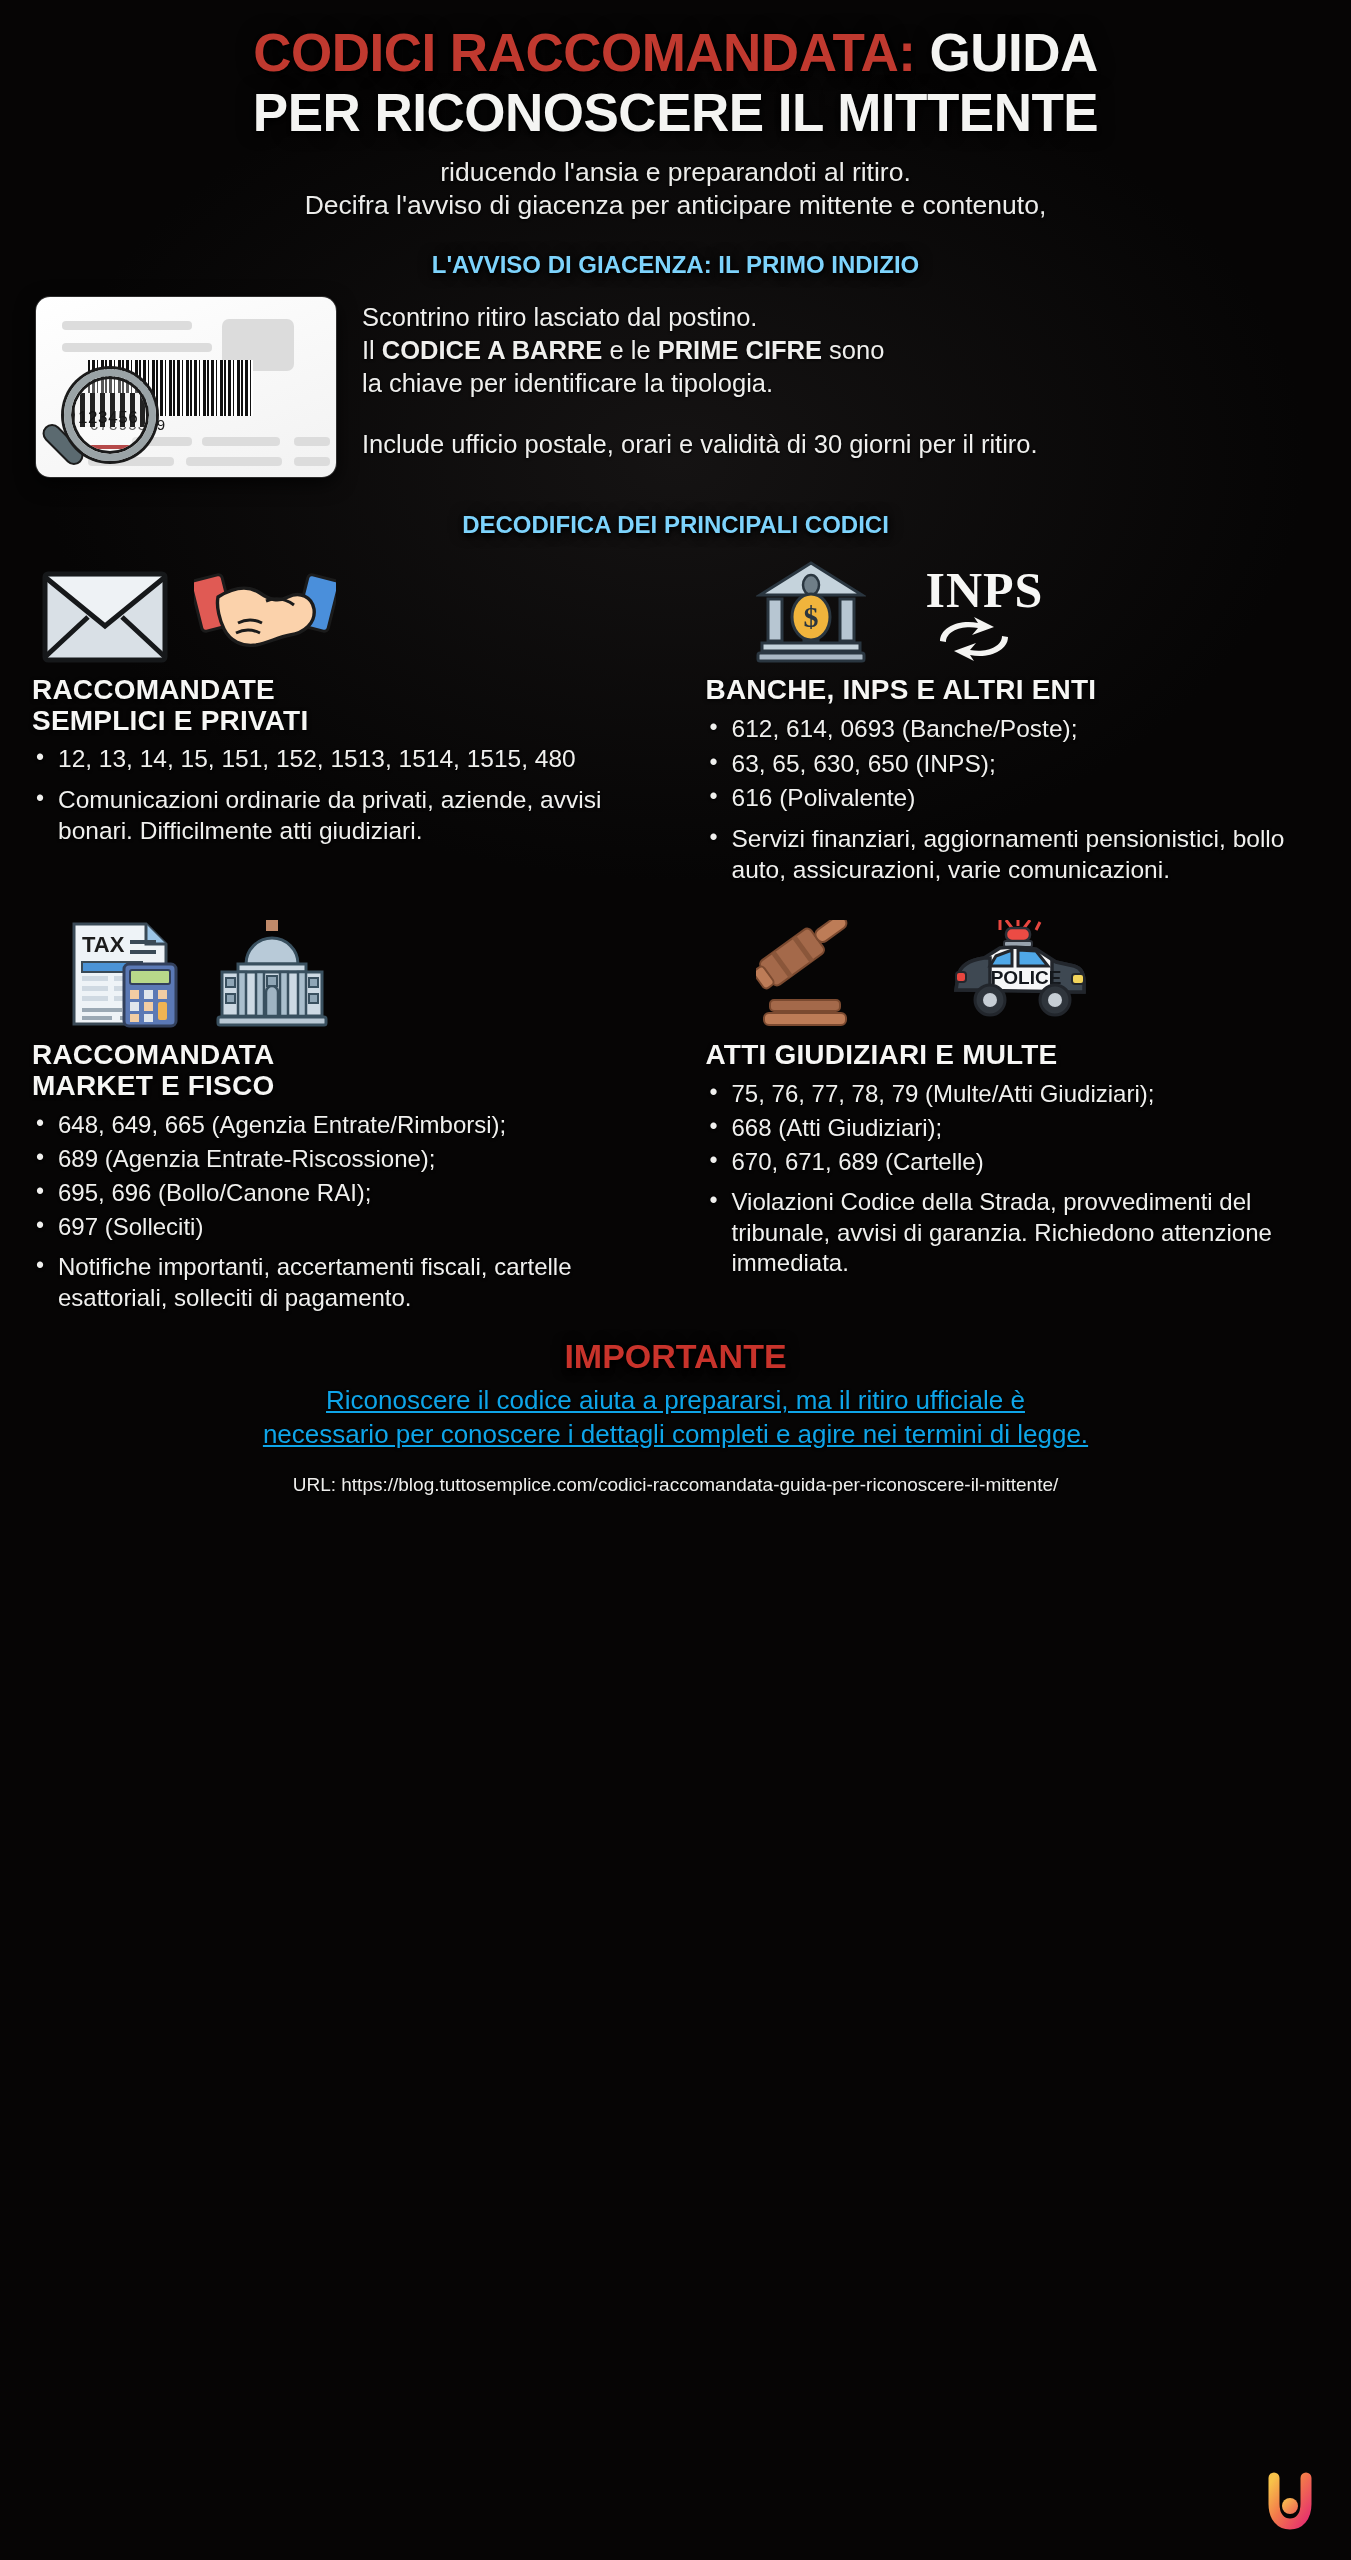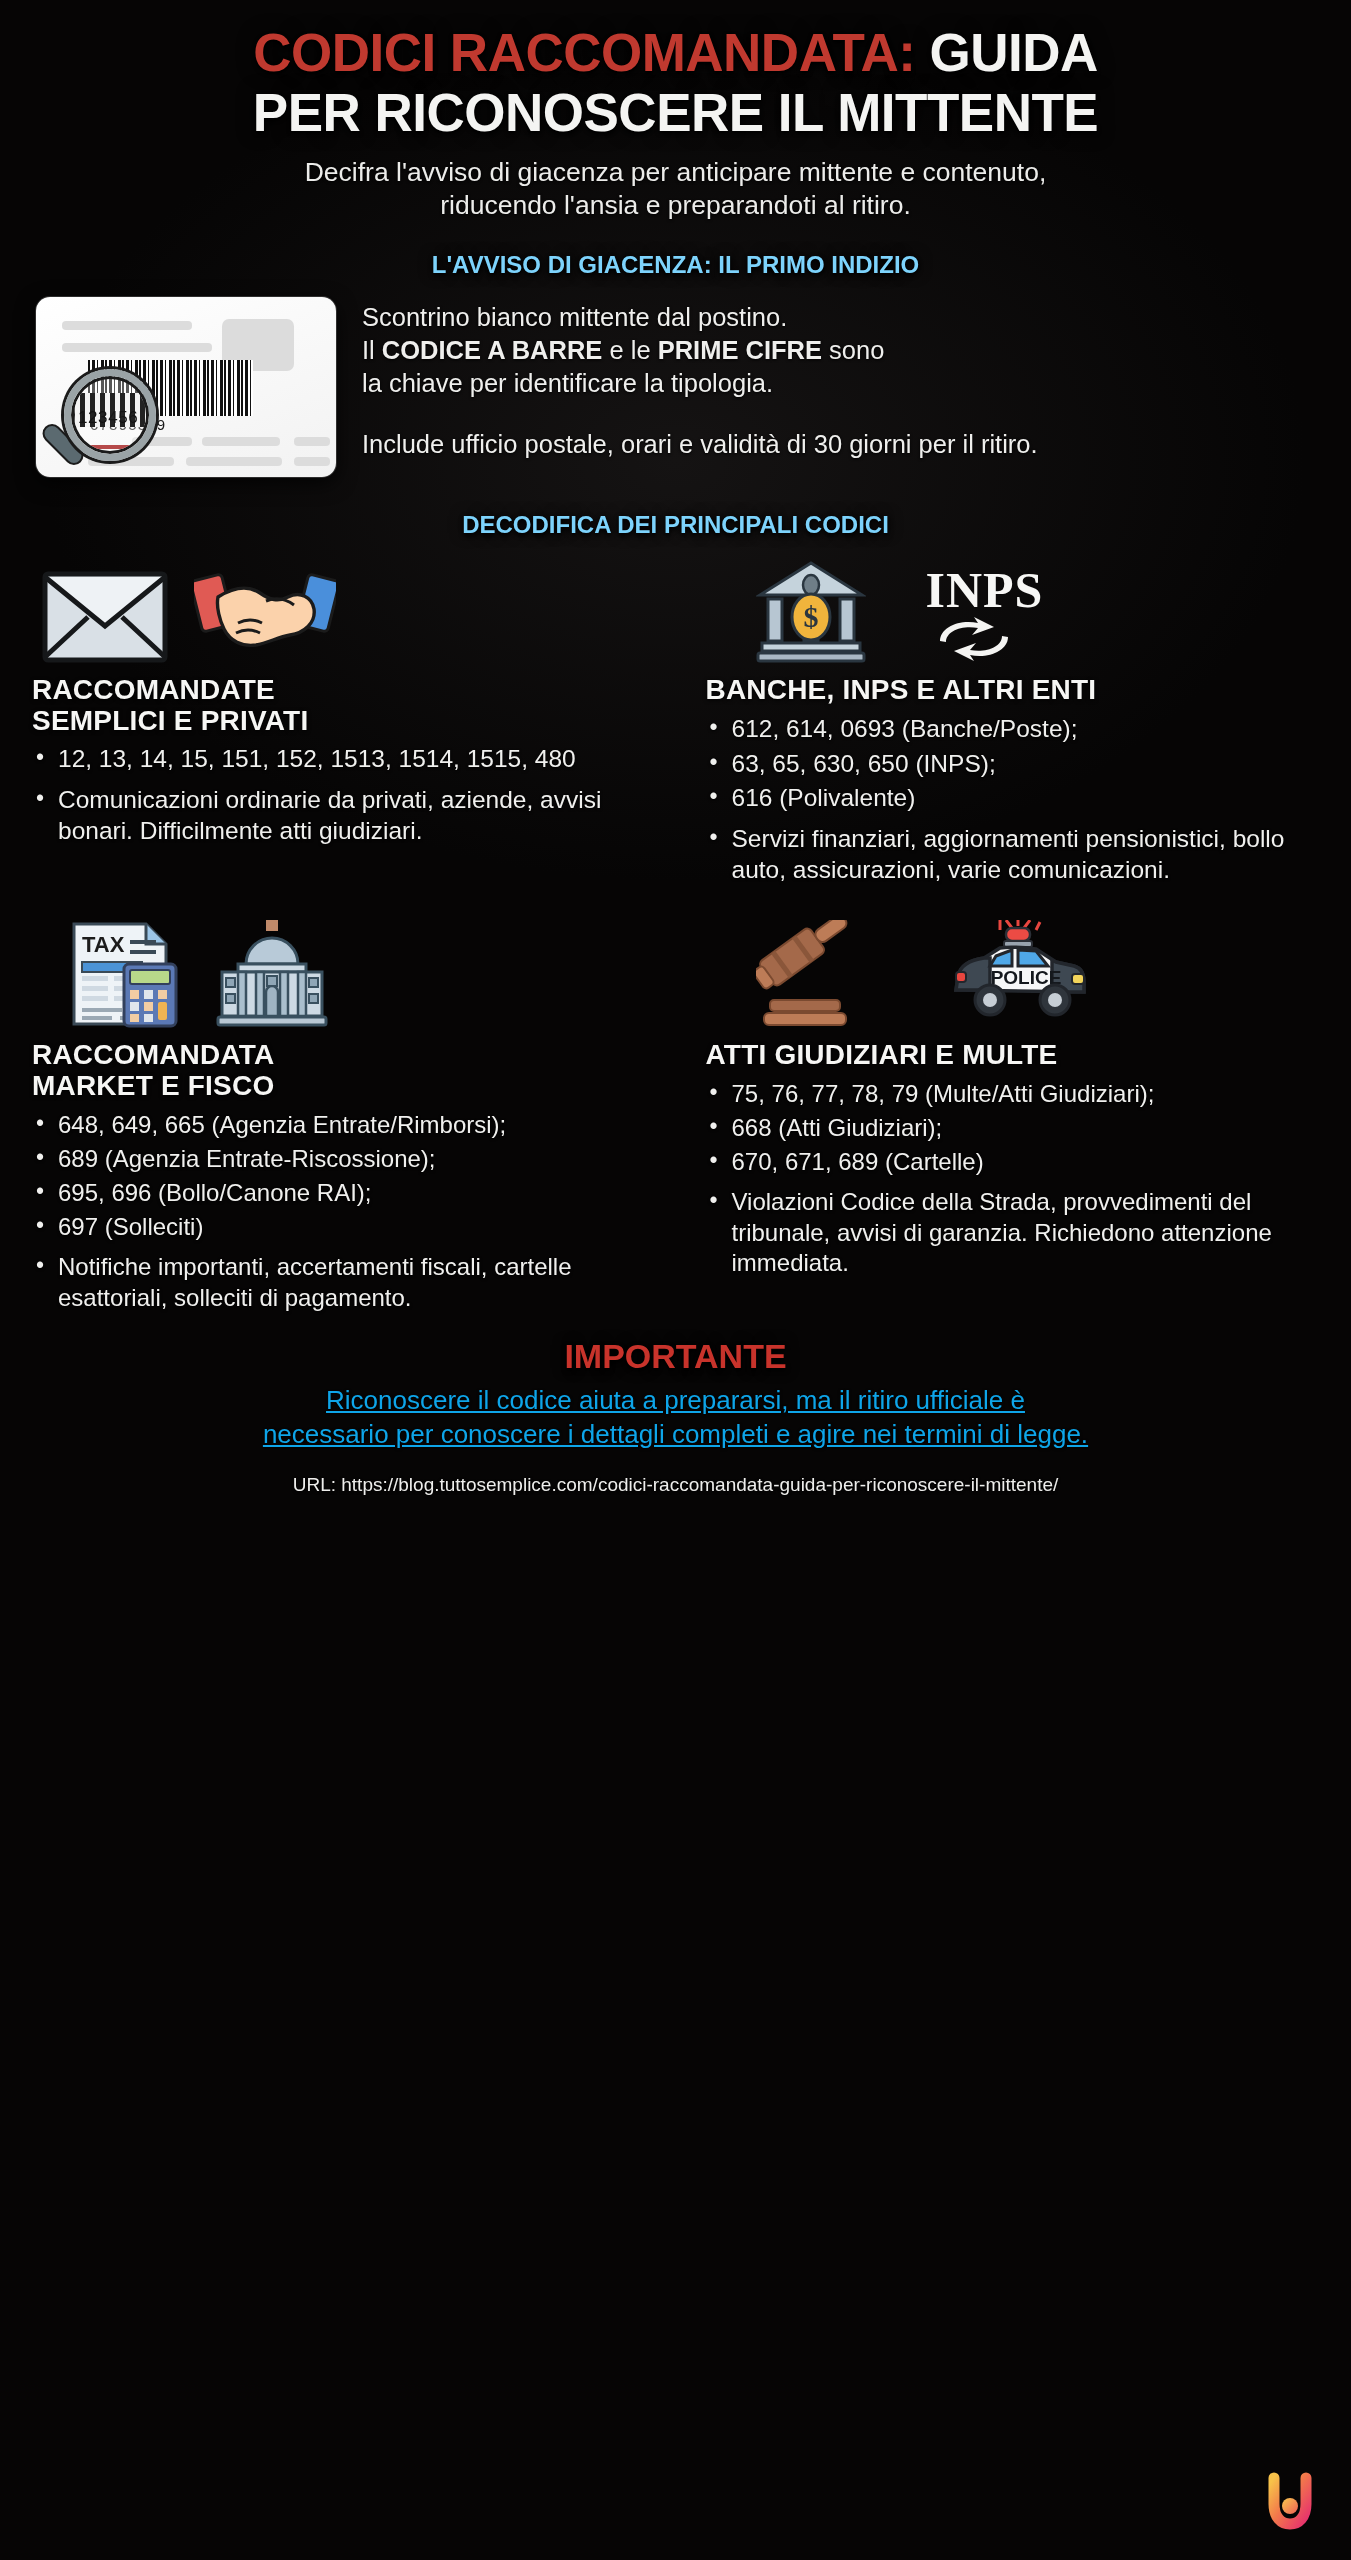--- a/index.html
+++ b/index.html
@@ -157,22 +157,22 @@
 
 <div class="page">
 
   <div class="title-block">
     <div class="title-line l1">
       <span class="t-red">CODICI RACCOMANDATA:</span>
       <span class="t-white">GUIDA</span>
     </div>
     <div class="title-line l2 t-white">PER RICONOSCERE IL MITTENTE</div>
     <div class="subtitle">
+      <div>riducendo l'ansia e preparandoti al ritiro.</div>
       <div>Decifra l'avviso di giacenza per anticipare mittente e contenuto,</div>
-      <div>riducendo l'ansia e preparandoti al ritiro.</div>
     </div>
   </div>
 
   <div class="section-head sec1-head">L'AVVISO DI GIACENZA: IL PRIMO INDIZIO</div>
 
   <div class="avviso-row">
 
     <div class="notice-card">
       <div class="nc-line" style="left:26px;top:24px;width:130px;"></div>
       <div class="nc-line" style="left:26px;top:46px;width:150px;"></div>
@@ -192,21 +192,21 @@
         <div class="mag-zoom">
           <div class="bz"></div>
           <div class="bd">123456</div>
           <div class="bu"></div>
         </div>
       </div>
     </div>
 
     <div class="avviso-text">
       <p>
-        <span>Scontrino bianco mittente dal postino.</span><br>
+        <span>Scontrino ritiro lasciato dal postino.</span><br>
         <span>Il </span><b>CODICE A BARRE</b><span> e le </span><b>PRIME CIFRE</b><span> sono</span><br>
         <span>la chiave per identificare la tipologia.</span>
       </p>
       <p>Include ufficio postale, orari e validità di 30 giorni per il ritiro.</p>
     </div>
   </div>
 
   <div class="section-head sec2-head">DECODIFICA DEI PRINCIPALI CODICI</div>
 
   <div class="grid">

